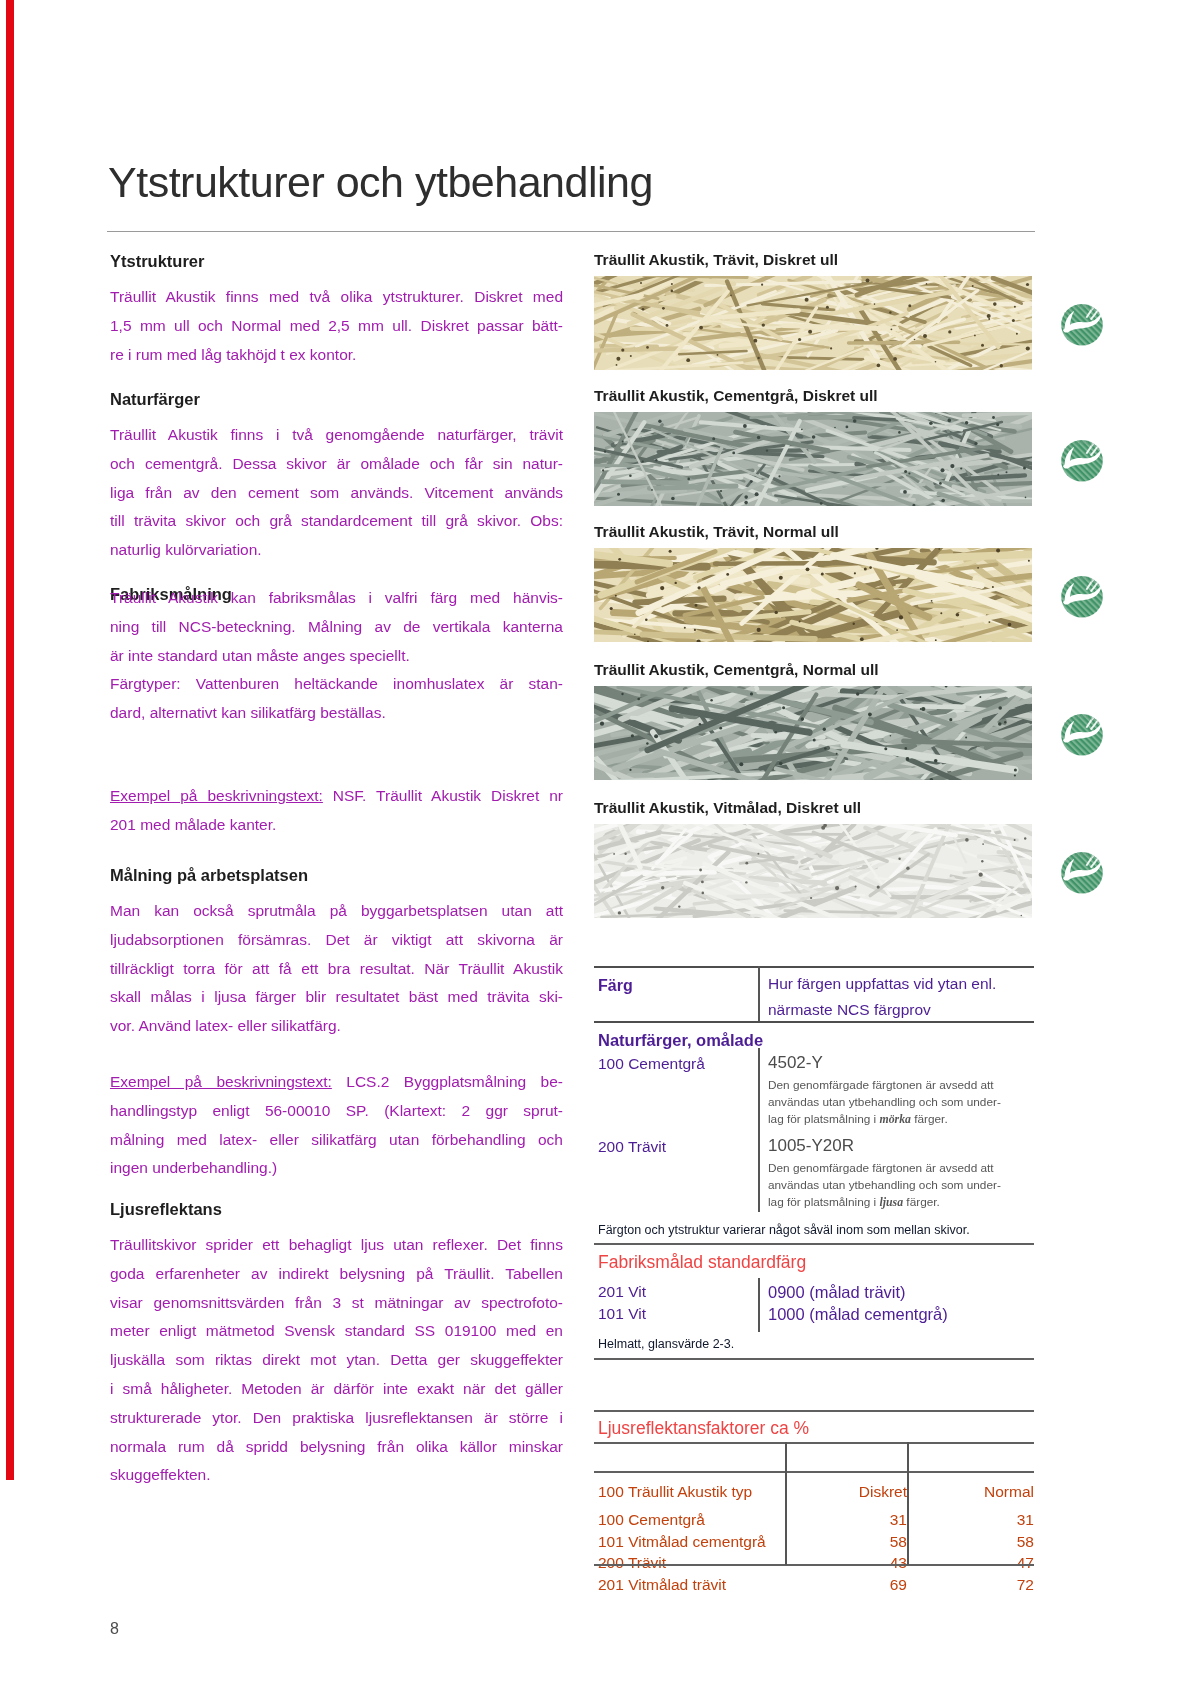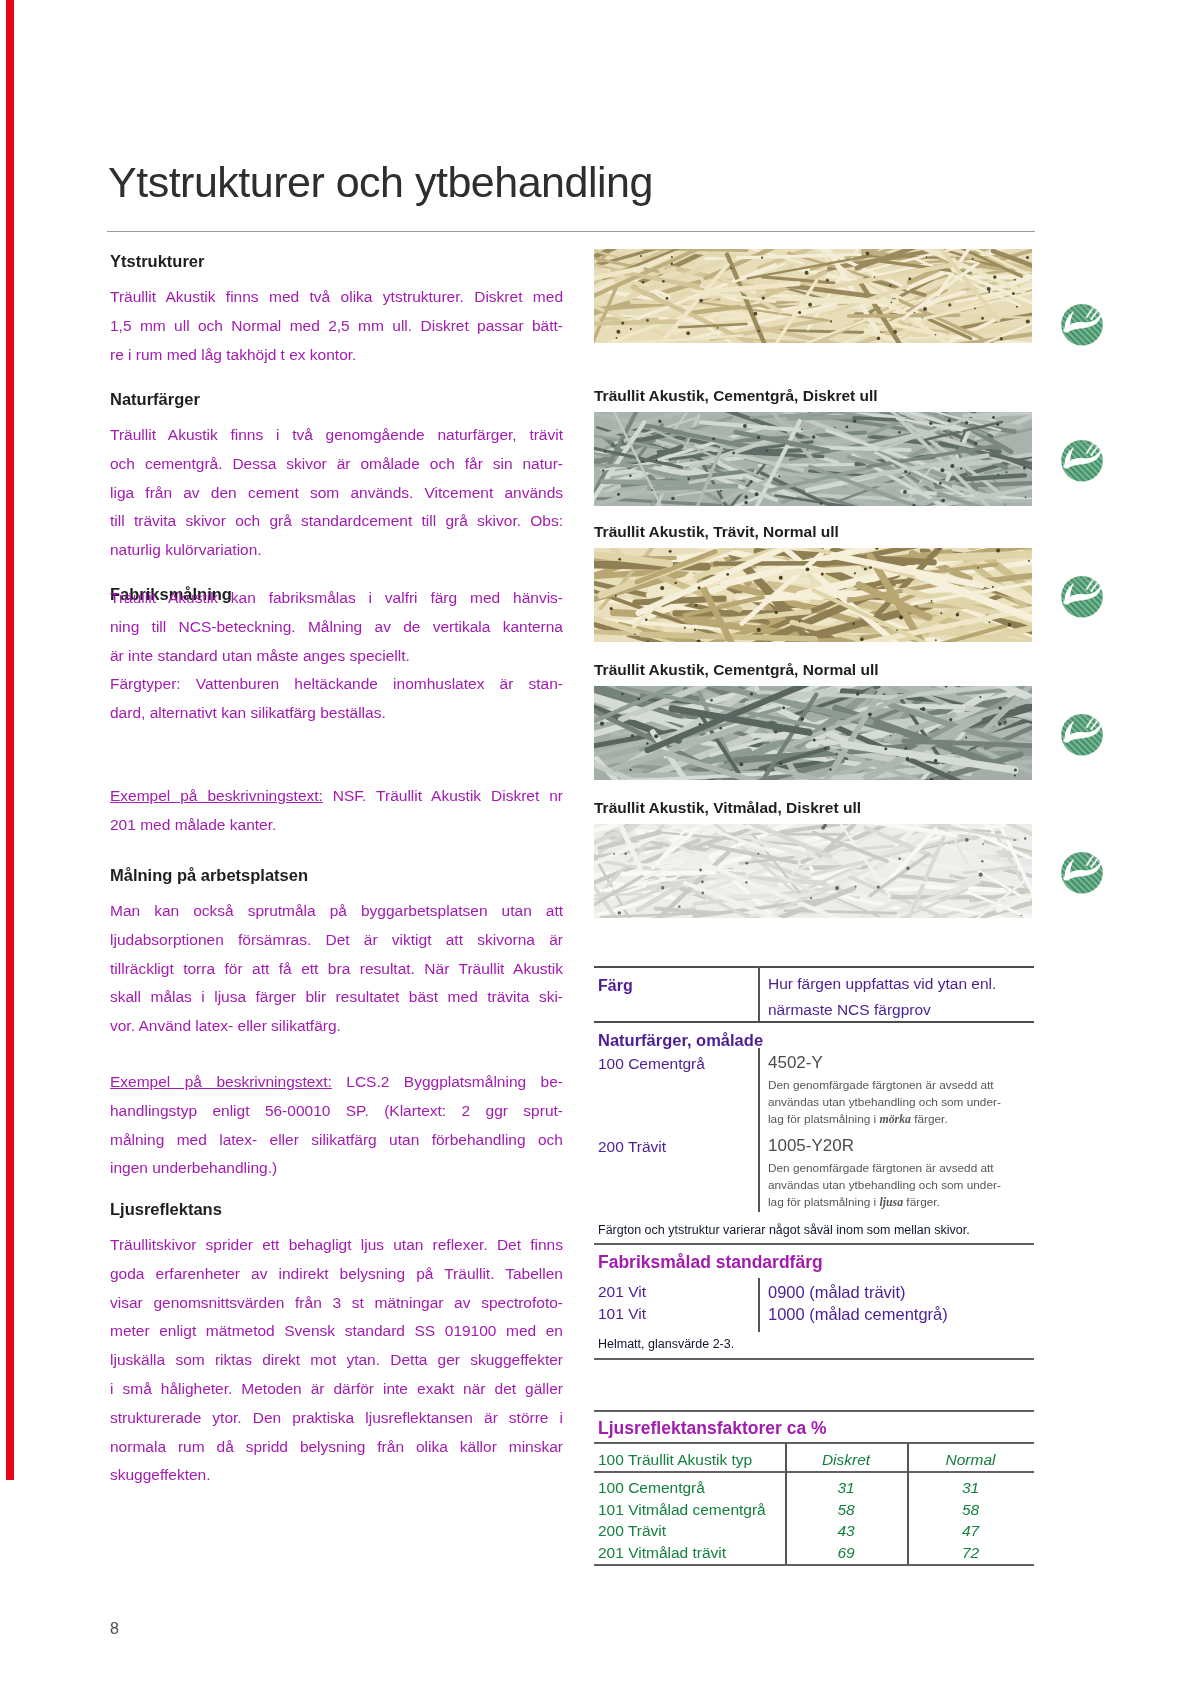--- a/index.html
+++ b/index.html
@@ -27,25 +27,25 @@
   
   .rule{position:absolute;left:594px;width:440px;height:2px;background:#4d4d4d;}
   .rule-thin{position:absolute;left:594px;width:440px;height:1.5px;background:#606060;}
   .t-b{font-weight:bold;color:#1e1e1e;}
   .cell{position:absolute;font-size:15.5px;line-height:22px;color:#4c1d95;}
   .code{position:absolute;font-size:17px;line-height:24px;color:#4c4c4c;}
   .desc{position:absolute;font-size:11.8px;line-height:17px;color:#565656;width:270px;}
   .em{font-weight:bold;font-style:italic;font-family:Liberation Serif, serif;}
   .fnote{position:absolute;font-size:12.5px;color:#0f172a;line-height:16px;}
   .vline{position:absolute;width:1.5px;background:#555;}
-  .theading{position:absolute;font-size:17.5px;font-weight:bold;color:#a21caf;line-height:22px;}
+  .theading{position:absolute;font-size:17.5px;font-weight:normal;color:#ef4444;line-height:22px;}
   .rgrid{position:absolute;left:594px;width:440px;display:grid;grid-template-columns:191px 122px 127px;
-         font-size:15.5px;color:#15803d;}
+         font-size:15.5px;color:#c2410c;margin-top:32px;}
   .rgrid .c{padding-left:4px;}
-  .rgrid .n{text-align:center;font-style:italic;}
+  .rgrid .n{text-align:right;}
   .pageno{position:absolute;left:110px;top:1620px;font-size:16px;color:#4c4c4c;}
 </style>
 </head>
 <body>
 
 <div class="page">
   <div class="redbar" style="background: rgb(227, 6, 19);"></div>
 
   <h1 class="title">Ytstrukturer och ytbehandling</h1>
   <div class="title-rule"></div>
@@ -101,20 +101,21 @@
       <div class="ln">visar genomsnittsvärden från 3 st mätningar av spectrofoto-</div>
       <div class="ln">meter enligt mätmetod Svensk standard SS 019100 med en</div>
       <div class="ln">ljuskälla som riktas direkt mot ytan. Detta ger skuggeffekter</div>
       <div class="ln">i små håligheter. Metoden är därför inte exakt när det gäller</div>
       <div class="ln">strukturerade ytor. Den praktiska ljusreflektansen är större i</div>
       <div class="ln">normala rum då spridd belysning från olika källor minskar</div>
       <div class="ln short">skuggeffekten.</div>
     </div>
 
   <div class="fig" style="top:249px">
+    <div class="cap">Träullit Akustik, Trävit, Diskret ull</div>
     <svg class="texture" width="438" height="94" viewBox="0 0 438 94">
         <rect width="438" height="94" fill="#e7ddb8"></rect>
         <line x1="155.0" y1="44.2" x2="293.1" y2="55.4" stroke="#f4eed8" stroke-width="3.7" stroke-linecap="round"></line>
         <line x1="163.5" y1="58.4" x2="301.2" y2="55.9" stroke="#bfae7e" stroke-width="3.4" stroke-linecap="round"></line>
         <line x1="255.1" y1="24.0" x2="341.9" y2="6.3" stroke="#d3c597" stroke-width="3.3" stroke-linecap="round"></line>
         <line x1="-12.9" y1="61.2" x2="124.6" y2="51.1" stroke="#bfae7e" stroke-width="4.5" stroke-linecap="round"></line>
         <line x1="80.8" y1="83.2" x2="197.4" y2="34.0" stroke="#efe7c8" stroke-width="4.9" stroke-linecap="round"></line>
         <line x1="10.0" y1="67.3" x2="118.3" y2="72.5" stroke="#f4eed8" stroke-width="4.6" stroke-linecap="round"></line>
         <line x1="347.9" y1="88.2" x2="396.5" y2="66.0" stroke="#e3d8af" stroke-width="4.6" stroke-linecap="round"></line>
         <line x1="203.7" y1="19.7" x2="257.2" y2="31.2" stroke="#f4eed8" stroke-width="4.0" stroke-linecap="round"></line>

